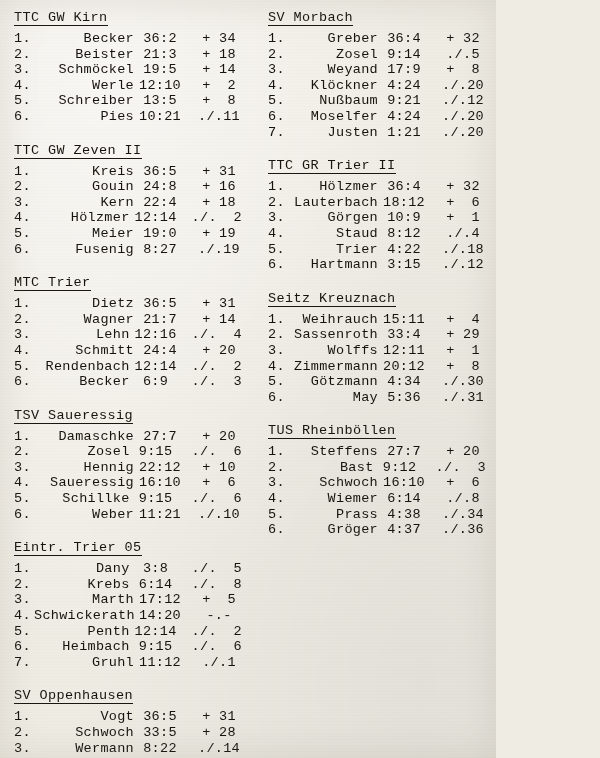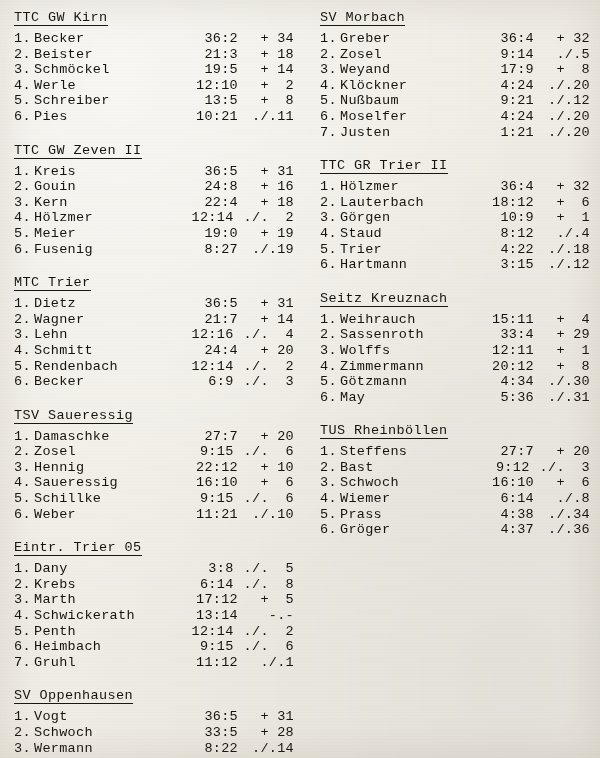--- a/index.html
+++ b/index.html
@@ -10,21 +10,21 @@
     width: 600px;
     height: 758px;
     background: #efece4;
     font-family: "Liberation Mono", "DejaVu Sans Mono", monospace;
     color: #17140f;
     overflow: hidden;
     position: relative;
   }
   .page {
     position: relative;
-    width: 600px;
+    width: 496px;
     height: 758px;
     box-sizing: border-box;
     padding: 8px 10px 0 14px;
     background:
       radial-gradient(ellipse at 20% 10%, rgba(255,255,255,0.55), rgba(255,255,255,0) 60%),
       radial-gradient(ellipse at 85% 90%, rgba(0,0,0,0.05), rgba(0,0,0,0) 60%),
       #efece4;
   }
   .columns {
     display: flex;
@@ -62,29 +62,30 @@
     white-space: pre;
   }
   .r-rank {
     width: 20px;
     flex: 0 0 20px;
   }
   .r-name {
     flex: 1 1 auto;
     min-width: 0;
     overflow: hidden;
+    text-align: right;
   }
   .r-score {
     flex: 0 0 52px;
-    text-align: right;
+    text-align: center;
     padding-right: 10px;
   }
   .r-diff {
     flex: 0 0 46px;
-    text-align: right;
+    text-align: center;
   }
   
   .grain {
     pointer-events: none;
     position: absolute;
     inset: 0;
     background:
       repeating-linear-gradient(0deg, rgba(0,0,0,0.012) 0px, rgba(0,0,0,0.012) 1px, rgba(255,255,255,0) 1px, rgba(255,255,255,0) 3px);
     mix-blend-mode: multiply;
     opacity: 0.5;
@@ -131,21 +132,21 @@
             <div class="row"><span class="r-rank">2.</span><span class="r-name">Zosel</span><span class="r-score">9:15</span><span class="r-diff">./.  6</span></div>
             <div class="row"><span class="r-rank">3.</span><span class="r-name">Hennig</span><span class="r-score">22:12</span><span class="r-diff">+ 10</span></div>
             <div class="row"><span class="r-rank">4.</span><span class="r-name">Saueressig</span><span class="r-score">16:10</span><span class="r-diff">+  6</span></div>
             <div class="row"><span class="r-rank">5.</span><span class="r-name">Schillke</span><span class="r-score">9:15</span><span class="r-diff">./.  6</span></div>
             <div class="row"><span class="r-rank">6.</span><span class="r-name">Weber</span><span class="r-score">11:21</span><span class="r-diff">./.10</span></div>
           </div></div>
         <div class="club"><div class="club-name">Eintr. Trier 05</div><div class="rows">
             <div class="row"><span class="r-rank">1.</span><span class="r-name">Dany</span><span class="r-score">3:8</span><span class="r-diff">./.  5</span></div>
             <div class="row"><span class="r-rank">2.</span><span class="r-name">Krebs</span><span class="r-score">6:14</span><span class="r-diff">./.  8</span></div>
             <div class="row"><span class="r-rank">3.</span><span class="r-name">Marth</span><span class="r-score">17:12</span><span class="r-diff">+  5</span></div>
-            <div class="row"><span class="r-rank">4.</span><span class="r-name">Schwickerath</span><span class="r-score">13:14</span><span class="r-diff">-.-</span></div>
+            <div class="row"><span class="r-rank">4.</span><span class="r-name">Schwickerath</span><span class="r-score">14:20</span><span class="r-diff">-.-</span></div>
             <div class="row"><span class="r-rank">5.</span><span class="r-name">Penth</span><span class="r-score">12:14</span><span class="r-diff">./.  2</span></div>
             <div class="row"><span class="r-rank">6.</span><span class="r-name">Heimbach</span><span class="r-score">9:15</span><span class="r-diff">./.  6</span></div>
             <div class="row"><span class="r-rank">7.</span><span class="r-name">Gruhl</span><span class="r-score">11:12</span><span class="r-diff">./.1</span></div>
           </div></div>
         <div class="club"><div class="club-name">SV Oppenhausen</div><div class="rows">
             <div class="row"><span class="r-rank">1.</span><span class="r-name">Vogt</span><span class="r-score">36:5</span><span class="r-diff">+ 31</span></div>
             <div class="row"><span class="r-rank">2.</span><span class="r-name">Schwoch</span><span class="r-score">33:5</span><span class="r-diff">+ 28</span></div>
             <div class="row"><span class="r-rank">3.</span><span class="r-name">Wermann</span><span class="r-score">8:22</span><span class="r-diff">./.14</span></div>
             <div class="row"><span class="r-rank">4.</span><span class="r-name">Rech</span><span class="r-score">12:16</span><span class="r-diff">./.  4</span></div>
           </div></div>

